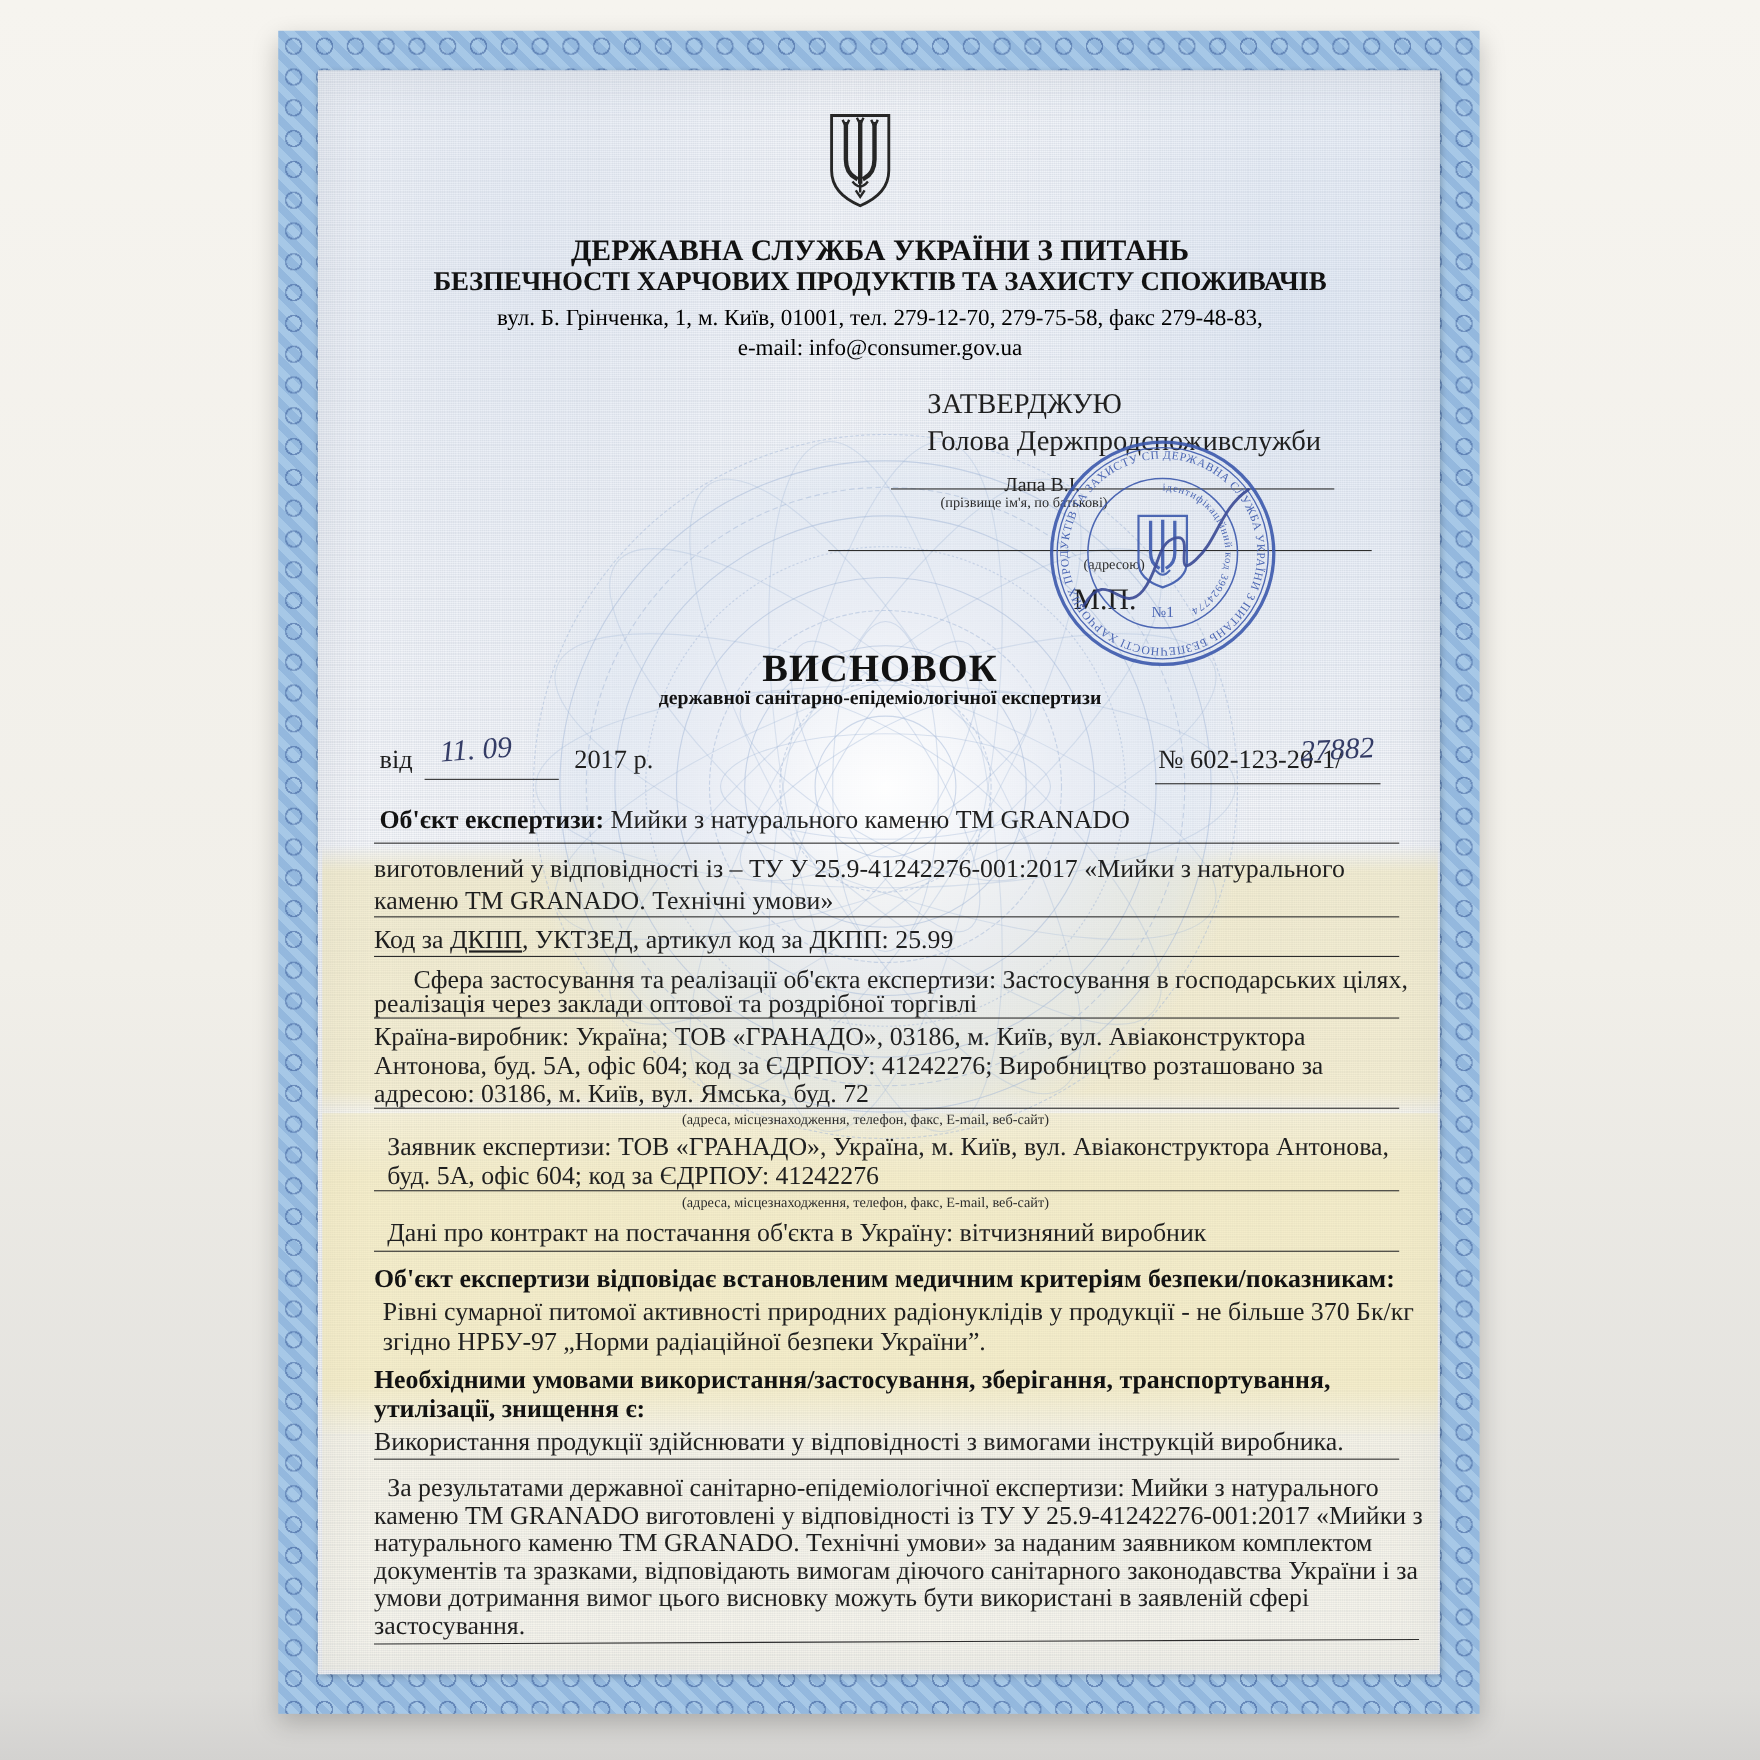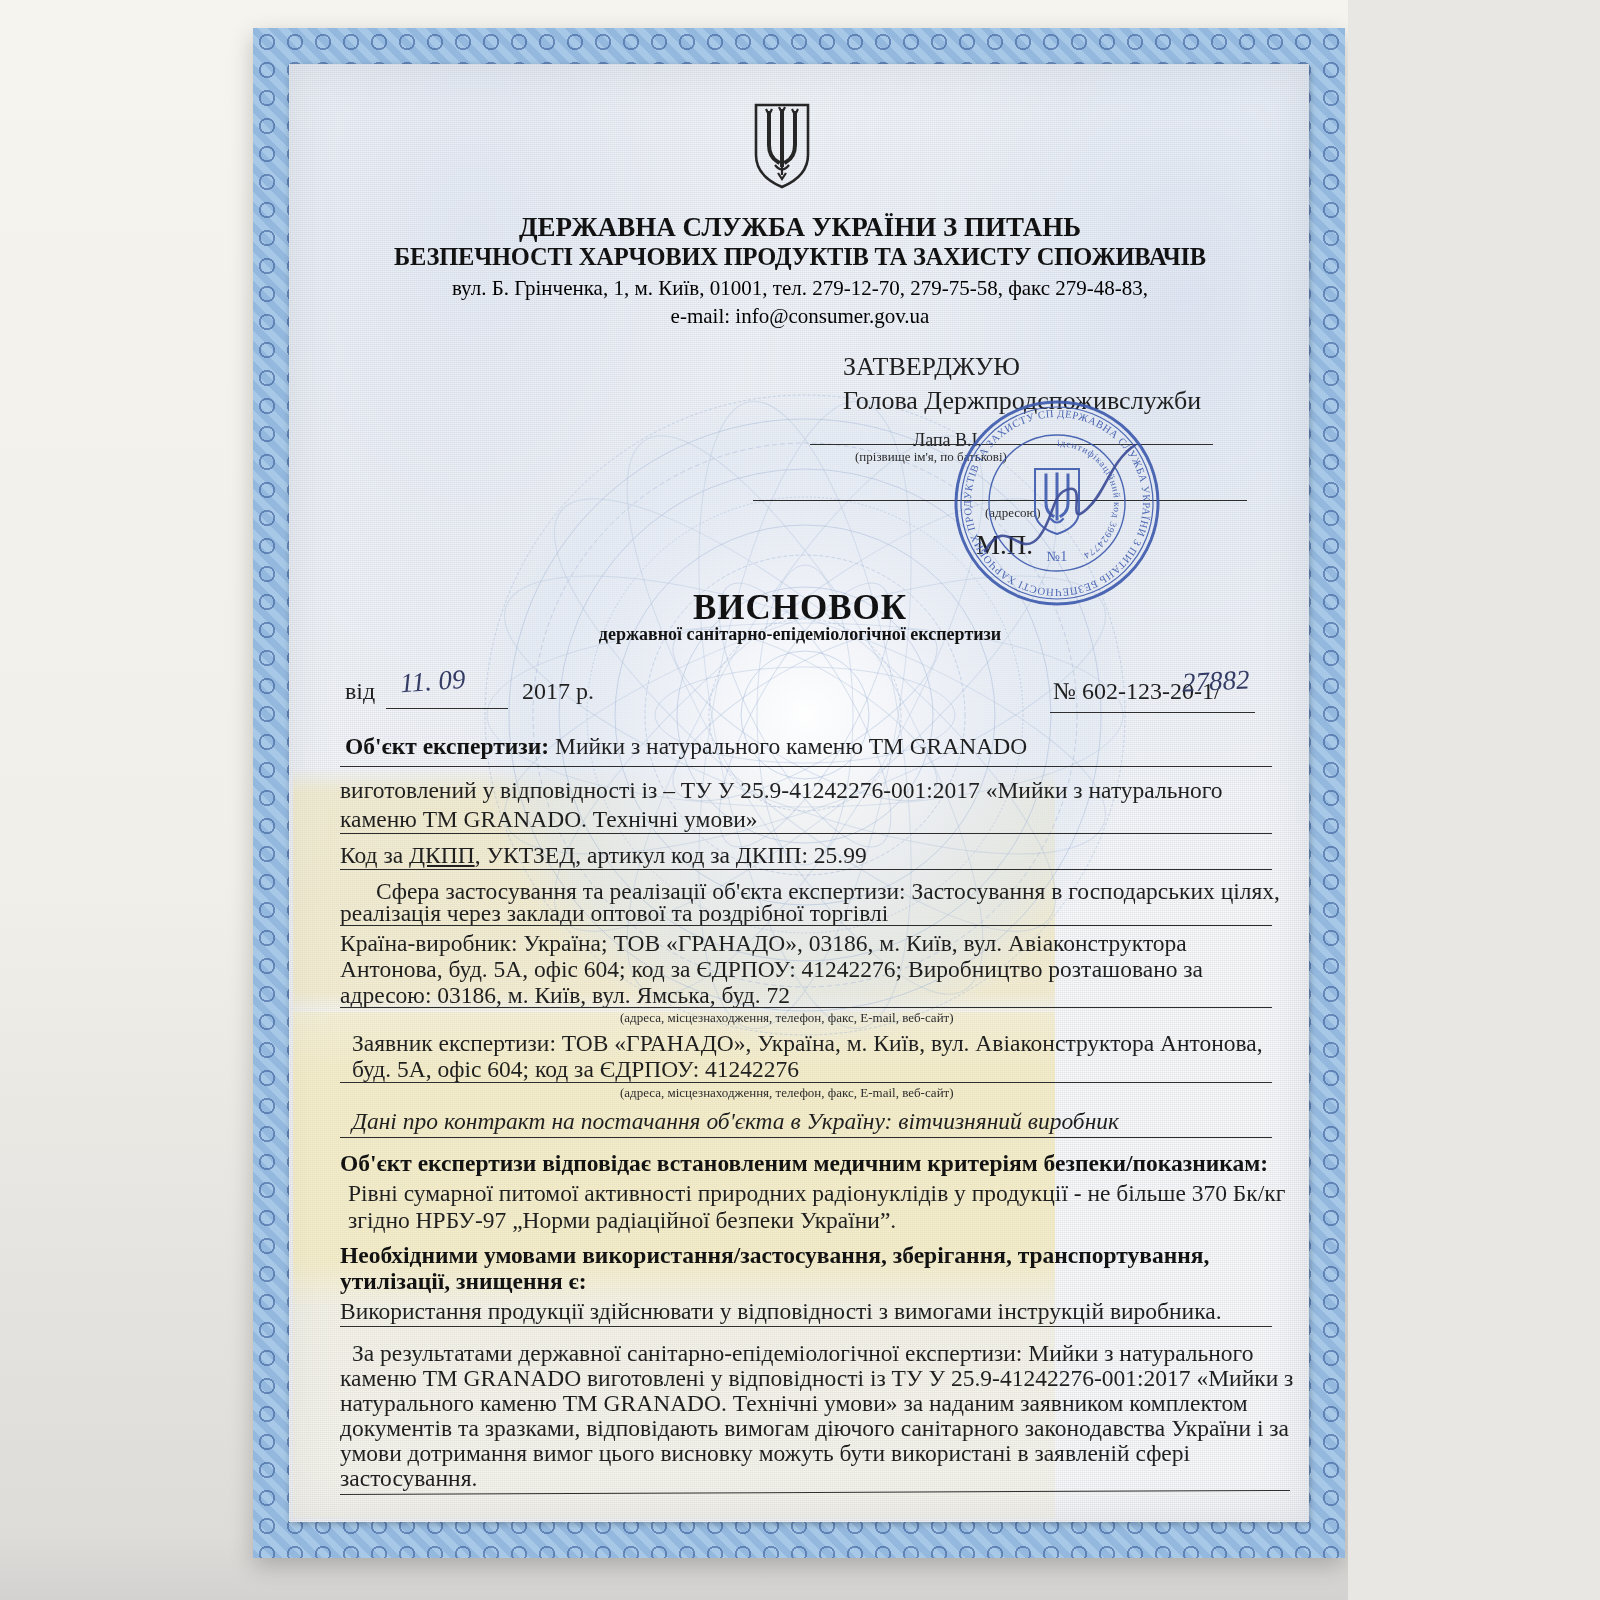--- a/index.html
+++ b/index.html
@@ -1,16 +1,16 @@
 <!DOCTYPE html>
 <html><head>
 <meta charset="utf-8">
 <style>
   html,body{margin:0;padding:0;background:#e8e7e4;}
-  .photo{position:relative;width:1348px;height:1600px;overflow:hidden;
+  .photo{position:relative;width:1600px;height:1600px;overflow:hidden;
          background:linear-gradient(180deg,#f6f4ef 0%,#f1efe9 55%,#dddcd9 96%,#d3d2d0 100%);
          font-family:"Liberation Serif", serif;}
   
   .cert{position:absolute;left:253px;top:28px;width:1092px;height:1530px;
         background-color:#a6c8e6;
         background-image:
           repeating-radial-gradient(circle at 14px 14px, rgba(52,86,148,0) 0 6.5px, rgba(52,86,148,.55) 6.5px 8px, rgba(52,86,148,0) 8px 28px),
           repeating-linear-gradient(45deg, rgba(118,158,208,.38) 0 7px, rgba(168,200,232,.38) 7px 14px);
         background-size:28px 28px, auto;
         box-shadow:0 8px 22px rgba(0,0,0,.22);}
@@ -178,21 +178,21 @@
   <div class="line" style="left:340px;top:956px;">Антонова, буд. 5А, офіс 604; код за ЄДРПОУ: 41242276; Виробництво розташовано за</div>
   <div class="line" style="left:340px;top:982px;">адресою: 03186,  м. Київ, вул.  Ямська, буд. 72</div>
   <div class="rule" style="left:340px;top:1007px;width:932px;"></div>
   <div class="cap" style="left:620px;top:1010px;">(адреса, місцезнаходження, телефон, факс, E-mail, веб-сайт)</div>
 
   <div class="line" style="left:352px;top:1030px;">Заявник експертизи:  ТОВ «ГРАНАДО», Україна, м. Київ, вул.  Авіаконструктора Антонова,</div>
   <div class="line" style="left:352px;top:1056px;">буд. 5А, офіс 604; код за ЄДРПОУ: 41242276</div>
   <div class="rule" style="left:340px;top:1082px;width:932px;"></div>
   <div class="cap" style="left:620px;top:1085px;">(адреса, місцезнаходження, телефон, факс, E-mail, веб-сайт)</div>
 
-  <div class="line" style="left:352px;top:1108px;font-style:italic;">Дані про контракт на постачання об'єкта в Україну: вітчизняний виробник</div>
+  <div class="line" style="left:352px;top:1108px;">Дані про контракт на постачання об'єкта в Україну: вітчизняний виробник</div>
   <div class="rule" style="left:340px;top:1137px;width:932px;"></div>
 
   <div class="line b" style="left:340px;top:1150px;">Об'єкт експертизи відповідає встановленим медичним критеріям безпеки/показникам:</div>
   <div class="line" style="left:348px;top:1180px;">Рівні сумарної питомої активності природних радіонуклідів у продукції - не більше 370 Бк/кг</div>
   <div class="line" style="left:348px;top:1207px;">згідно НРБУ-97 „Норми радіаційної безпеки України”.</div>
 
   <div class="line b" style="left:340px;top:1242px;">Необхідними умовами використання/застосування, зберігання, транспортування,</div>
   <div class="line b" style="left:340px;top:1268px;">утилізації, знищення є:</div>
   <div class="line" style="left:340px;top:1298px;">Використання продукції здійснювати у відповідності з вимогами інструкцій виробника.</div>
   <div class="rule" style="left:340px;top:1326px;width:932px;"></div>

